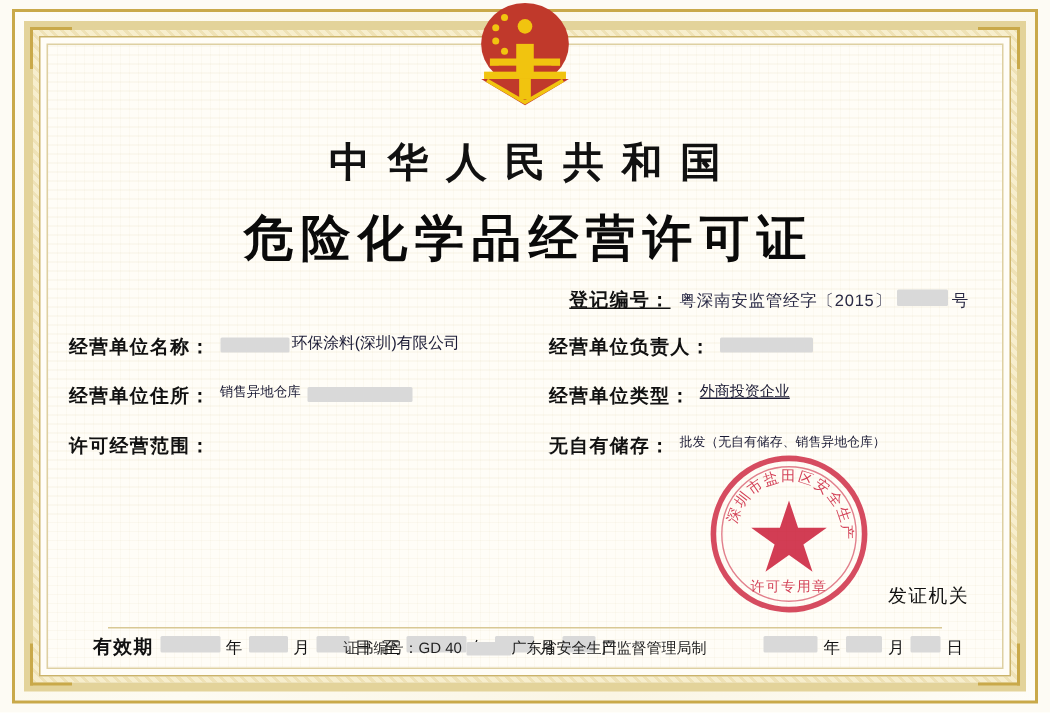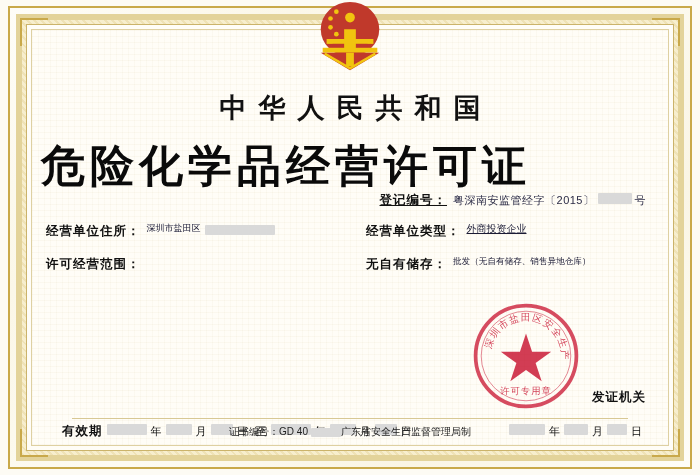--- a/index.html
+++ b/index.html
@@ -85,24 +85,24 @@
     font-weight: bold;
     font-size: 27px;
     letter-spacing: 12px;
     color: #111;
     text-indent: 12px;
   }
   .title-main {
     position: absolute;
     top: 103px;
     left: 0; right: 0;
-    text-align: left;
+    text-align: center;
     font-family: "DejaVu Serif", serif;
     font-weight: bold;
-    font-size: 44px;
+    font-size: 33px;
     letter-spacing: 5px;
     color: #0a0a0a;
     text-indent: 5px;
   }
 
   .reg-row {
     position: absolute;
     top: 158px;
     right: 18px;
     display: flex;
@@ -166,21 +166,21 @@
     line-height: 1.5;
     width: 195px;
     letter-spacing: 0.2px;
     text-align: justify;
   }
 
   .issuer {
     position: absolute;
     right: 18px;
     top: 355px;
-    font-weight: bold;
+    font-weight: normal;
     font-size: 12.5px;
     letter-spacing: 1px;
     color: #111;
   }
 
   .validity {
     position: absolute;
     left: 26px;
     top: 388px;
     right: 18px;
@@ -274,25 +274,36 @@
 
     <div class="reg-row">
       <span class="reg-label">登记编号：</span>
       <span class="reg-value">粤深南安监管经字〔2015〕</span>
       <span class="redact" style="width:34px;height:11px;margin:0 3px;"></span>
       <span class="reg-value" style="margin-left:0;">号</span>
     </div>
 
     <div class="fields">
 
+      <div class="row">
+        <div class="col col-left">
+          <span class="label">经营单位名称：</span>
+          <span class="redact" style="width:46px;height:10px;margin-left:6px;margin-top:3px;"></span>
+          <span class="value" style="margin-left:2px;">环保涂料(深圳)有限公司</span>
+        </div>
+        <div class="col col-right">
+          <span class="label">经营单位负责人：</span>
+          <span class="redact" style="width:62px;height:10px;margin-left:6px;margin-top:3px;"></span>
+        </div>
+      </div>
 
       <div class="row">
         <div class="col col-left">
           <span class="label">经营单位住所：</span>
-          <span class="value" style="font-size:9px;">深圳市盐田区</span>
+          <span class="value" style="font-size:9px;">销售异地仓库</span>
           <span class="redact" style="width:70px;height:10px;margin-left:4px;margin-top:3px;"></span>
         </div>
         <div class="col col-right">
           <span class="label">经营单位类型：</span>
           <span class="value" style="font-size:10px;text-decoration:underline;">外商投资企业</span>
         </div>
       </div>
 
       <div class="row">
         <div class="col col-left">

